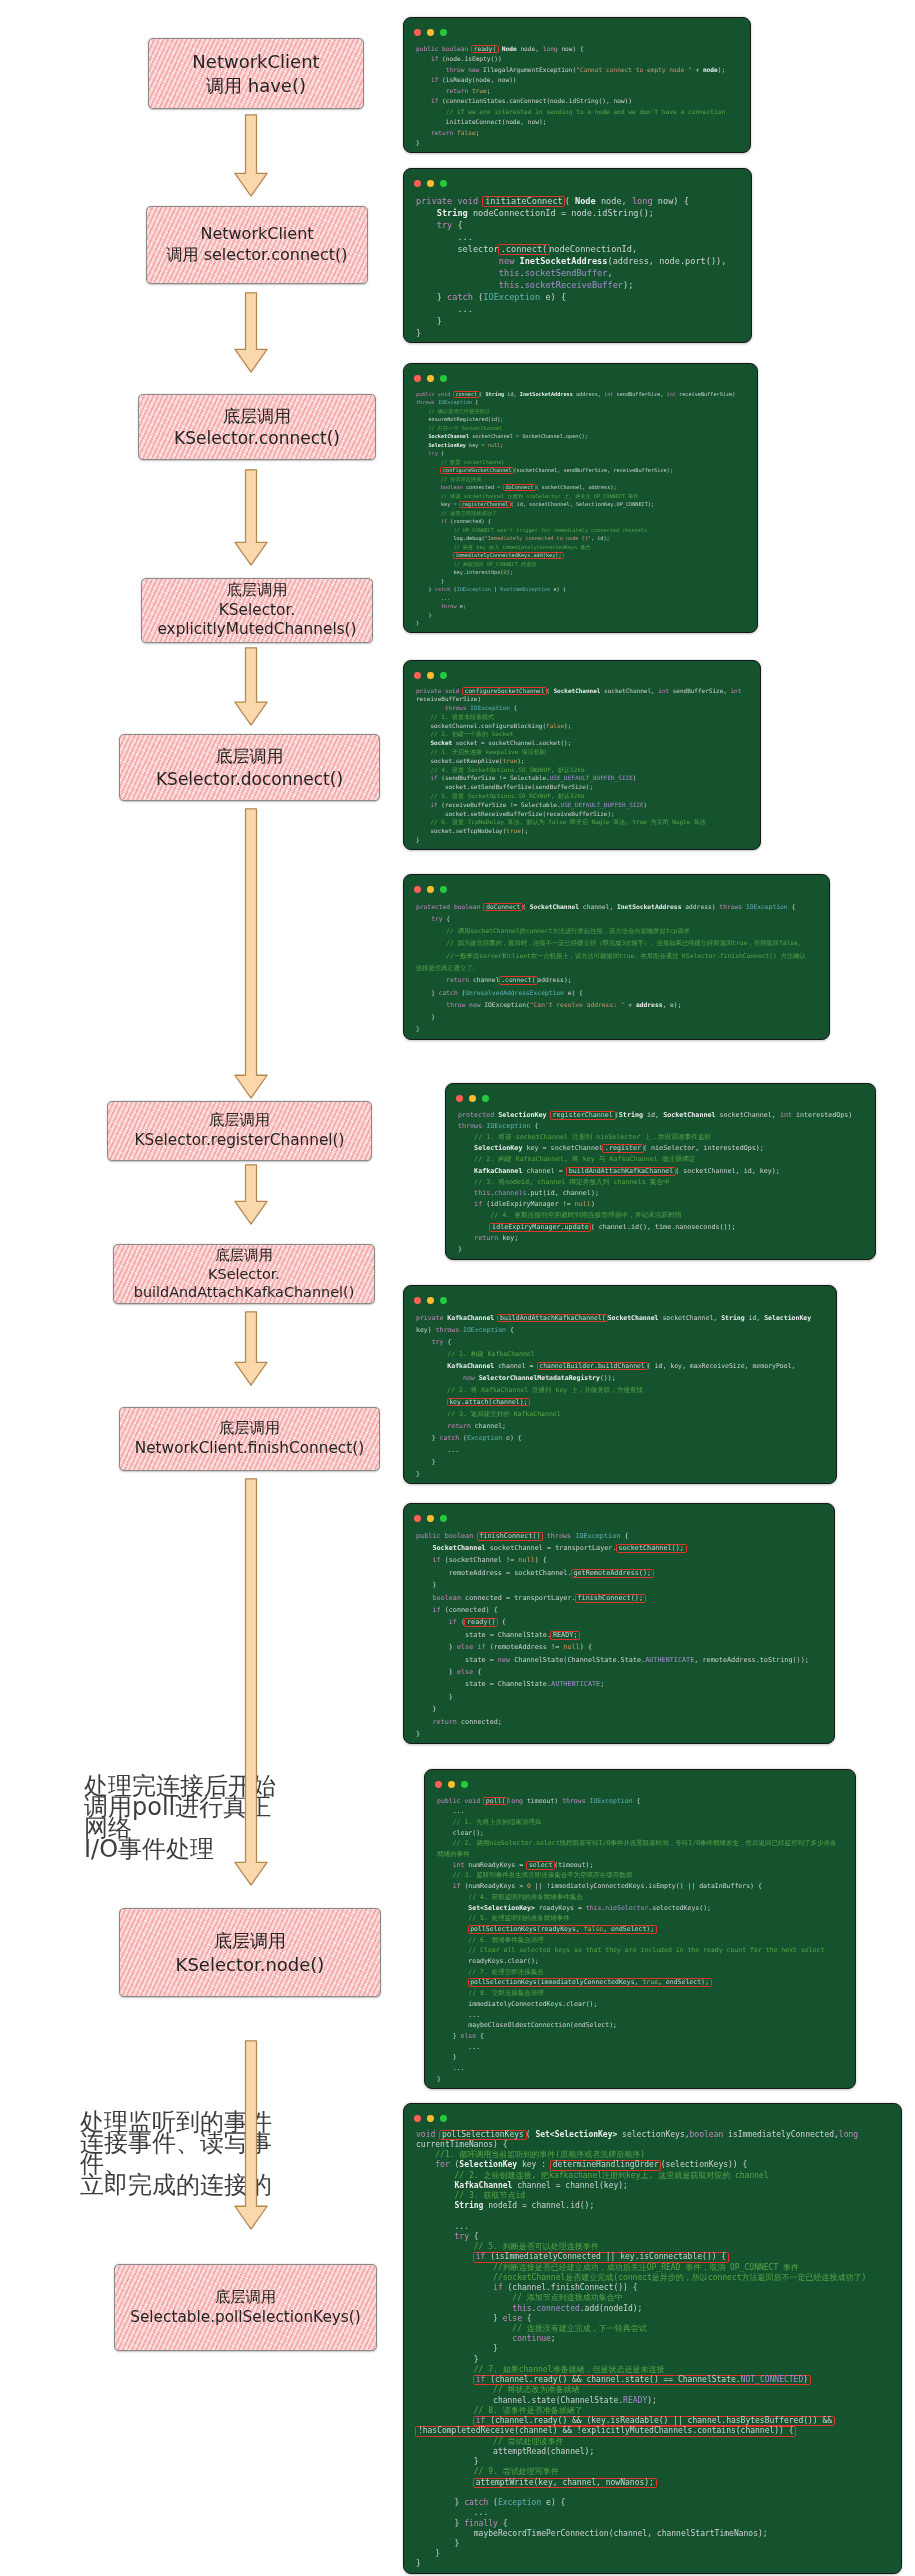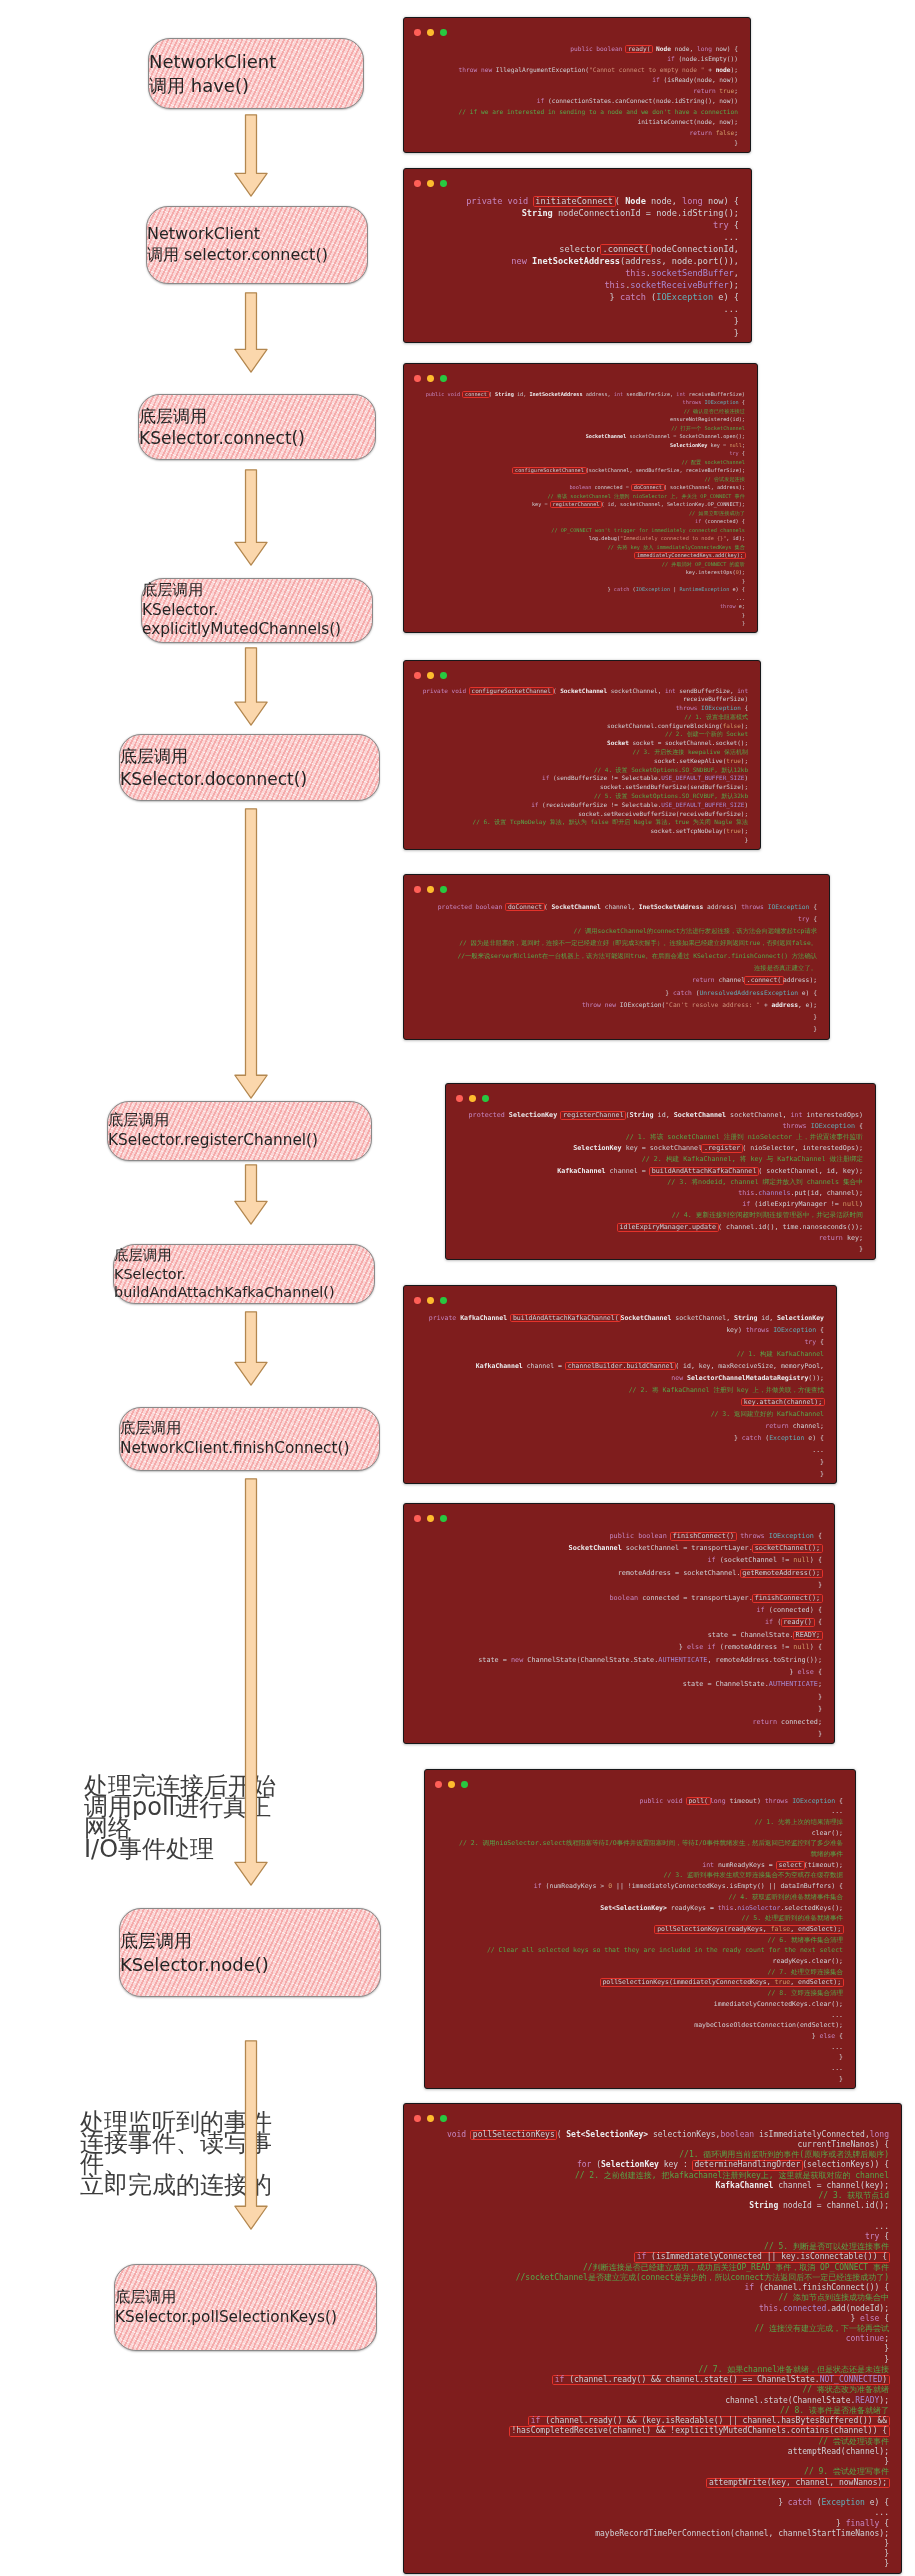--- a/index.html
+++ b/index.html
@@ -1,37 +1,37 @@
 <!DOCTYPE html>
 <html style="font-size:13.6px"><head>
 <meta charset="utf-8">
 <style>
   html,body{margin:0;padding:0;background:#fff;}
   #stage{position:relative;width:915px;height:2576px;background:#fff;overflow:hidden;
          font-family:"DejaVu Sans",sans-serif;}
   
-  .code-win{position:absolute;background:#7f1d1d;border:0.8px solid #17181a;border-radius:3px;
-            box-shadow:0 0.8px 2.5px rgba(0,0,0,.25);overflow:hidden;text-align:right;}
+  .code-win{position:absolute;background:#14532d;border:0.8px solid #17181a;border-radius:8px;
+            box-shadow:0 0.8px 2.5px rgba(0,0,0,.25);overflow:hidden;}
   .titlebar{height:17px;padding:6px 0 0 10.2px;display:flex;align-items:center;gap:6px;}
   .dot{width:6.8px;height:6.8px;border-radius:50%;display:inline-block;}
   .tl-red{background:#ff5f57;} .tl-yellow{background:#febc2e;} .tl-green{background:#28c840;}
   .code-body{padding:2.5px 12px 5.1px 12px;white-space:pre;font-family:"DejaVu Sans Mono",monospace;
              color:#cfd2d6;}
   .cl{white-space:pre;}
   .tok-k{color:#c586c0;} .tok-c{color:#57a64a;} .tok-s{color:#ce9178;} .tok-n{color:#d19a66;}
   .tok-t{color:#62aeb8;} .tok-f{color:#a88bd4;} .tok-b{color:#eceef0;font-weight:bold;}
   .tok-w{color:#cfd2d6;}
   .hl{border:1.3px solid #e5322a;border-radius:1.7px;padding:0 1.7px;margin:0 -0.8px;display:inline-block;
       line-height:1.05;}
   
-  .flow-box{position:absolute;border:1.4px solid #8a8a8a;border-radius:22px;
+  .flow-box{position:absolute;border:1.4px solid #8a8a8a;border-radius:5px;
             background-color:#fbd6d6;
             background-image:repeating-linear-gradient(115deg,rgba(239,128,128,.5) 0 1.7px,rgba(255,255,255,0) 1.7px 4.2px),
                              repeating-linear-gradient(25deg,rgba(255,255,255,.55) 0 0.8px,rgba(255,255,255,0) 0.8px 6px);
-            display:flex;flex-direction:column;align-items:flex-start;justify-content:center;
+            display:flex;flex-direction:column;align-items:center;justify-content:center;
             color:#242424;text-align:center;box-shadow:0 0.8px 1.7px rgba(0,0,0,.25);}
   .flow-box .bl{line-height:1.3;}
   .flow-note{position:absolute;color:#3d3d3d;font-size:24px;line-height:21px;text-align:left;}
   .flow-arrow{position:absolute;}
   
   .watermark{position:absolute;left:674px;top:2498px;width:242px;height:75px;pointer-events:none;}
   .wm-back{position:absolute;left:49px;top:12px;font-size:30px;font-weight:bold;color:transparent;
            -webkit-text-stroke:1.1px #e4e4e4;letter-spacing:0.8px;white-space:nowrap;}
   .wm-front{position:absolute;left:0;top:22px;display:flex;align-items:center;white-space:nowrap;
             font-size:31px;font-weight:bold;color:#f2f2f2;text-shadow:0 0 2.5px rgba(0,0,0,.55);}
@@ -171,21 +171,21 @@
     <div class="flow-box" style="left: 119px; top: 1407px; width: 259px; height: 62px; font-size: 15.3px;">
       <div class="bl">底层调用</div>
       <div class="bl">NetworkClient.finishConnect()</div>
     </div>
     <div class="flow-box" style="left: 119px; top: 1908px; width: 260px; height: 87px; font-size: 18px;">
       <div class="bl">底层调用</div>
       <div class="bl">KSelector.node()</div>
     </div>
     <div class="flow-box" style="left: 114px; top: 2264px; width: 261px; height: 85px; font-size: 15.3px;">
       <div class="bl">底层调用</div>
-      <div class="bl">KSelector.pollSelectionKeys()</div>
+      <div class="bl">Selectable.pollSelectionKeys()</div>
     </div>
     <div class="flow-note" style="left: 84px; top: 1776px; width: 195px;">
       <div>处理完连接后开始</div>
       <div>调用poll进行真正网络</div>
       <div>I/O事件处理</div>
     </div>
     <div class="flow-note" style="left: 80px; top: 2112px; width: 203px;">
       <div>处理监听到的事件</div>
       <div>连接事件、读写事件、</div>
       <div>立即完成的连接的</div>

